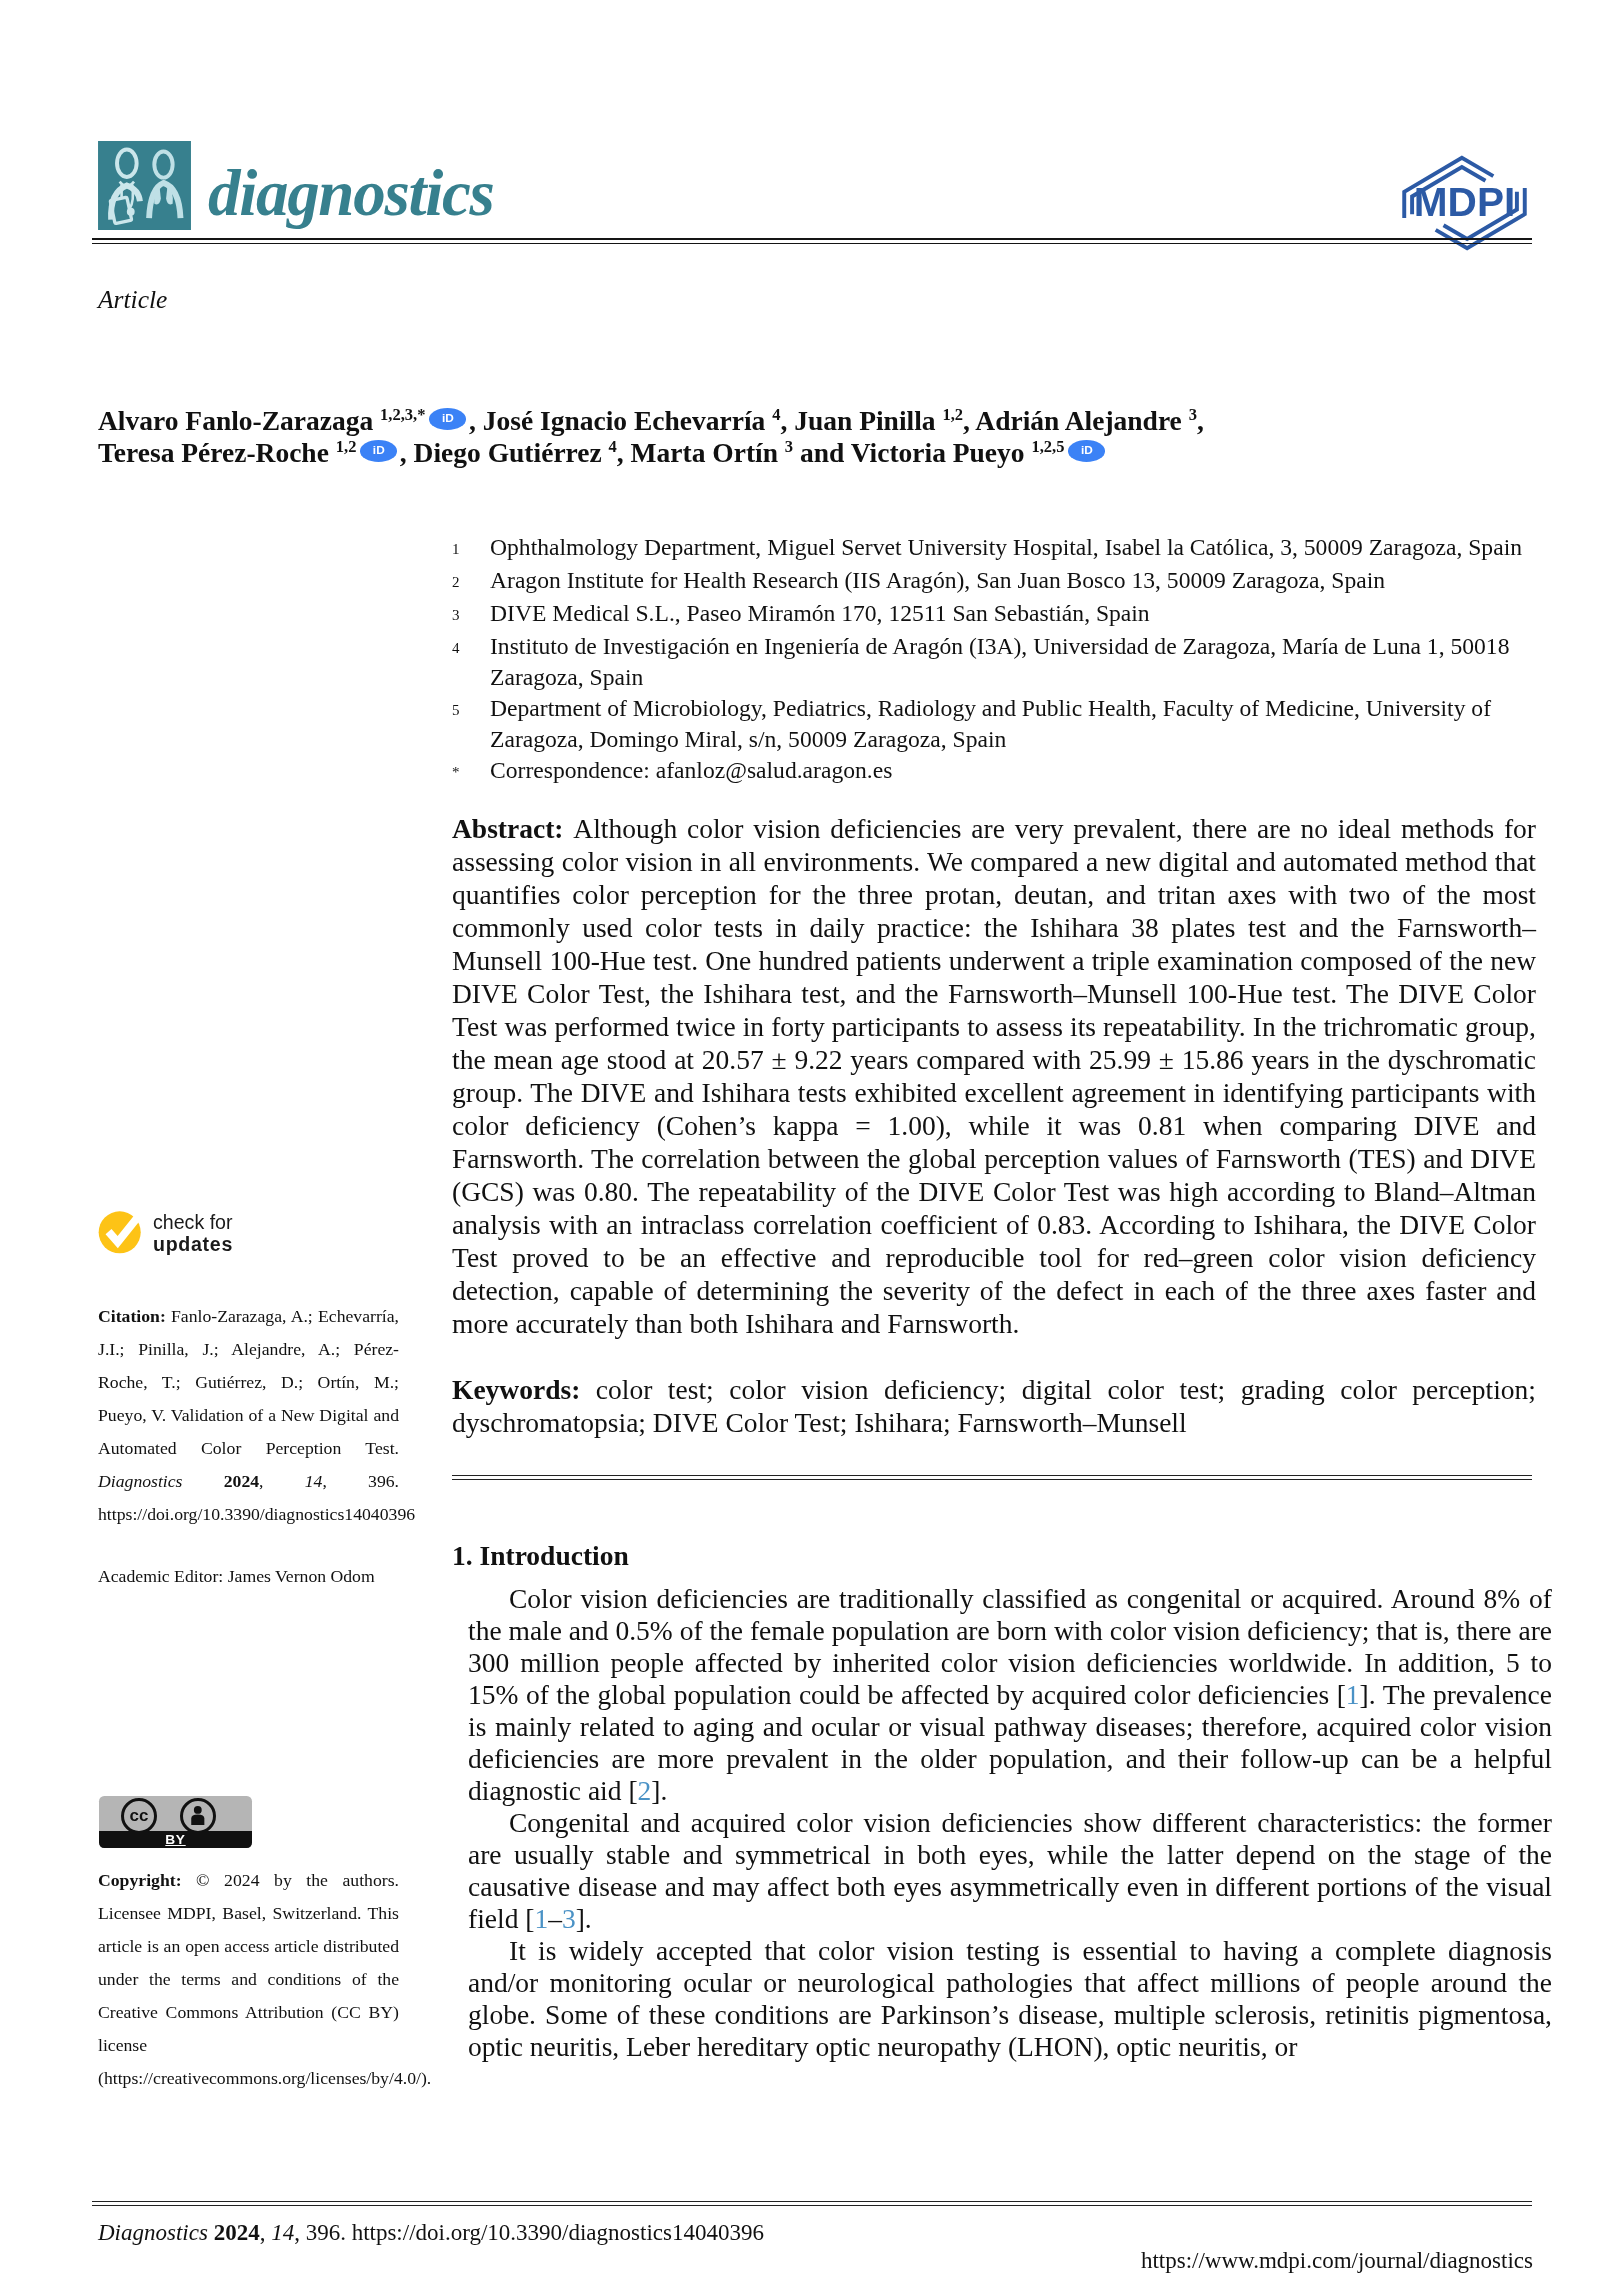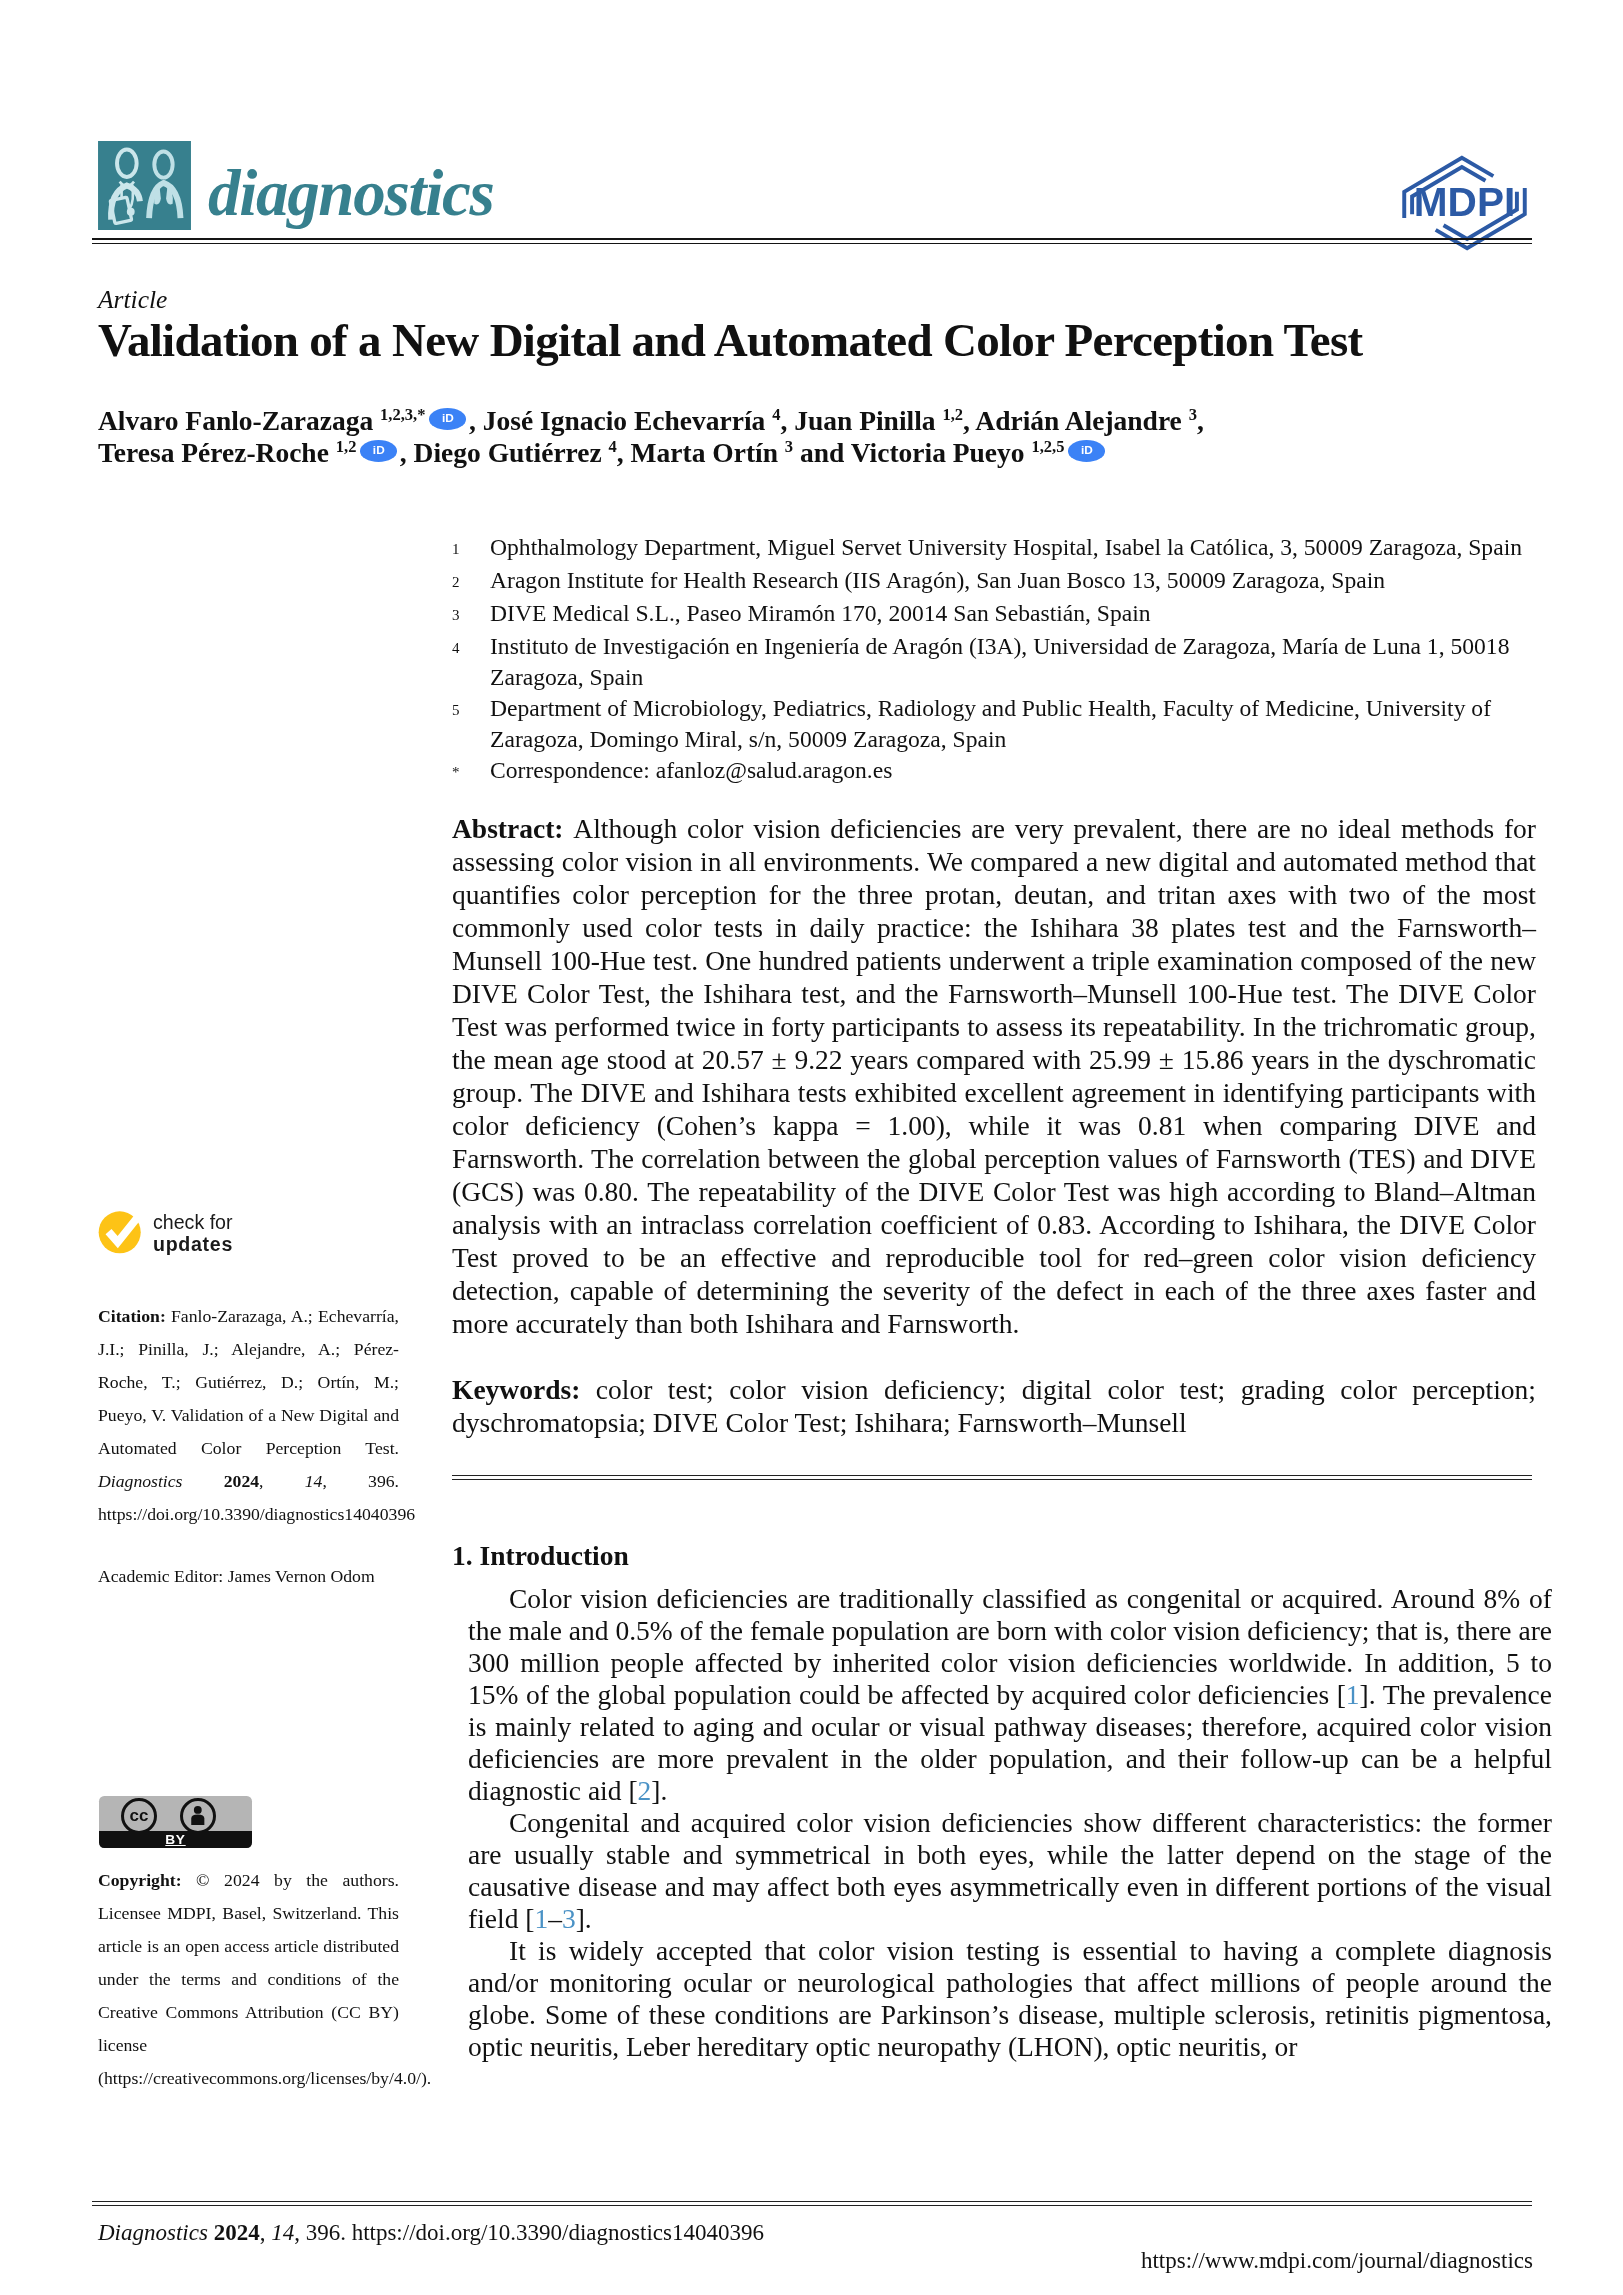--- a/index.html
+++ b/index.html
@@ -90,39 +90,38 @@
         <polyline points="192,50 192,90 104,142 56,114"></polyline>
         <polyline points="180,56 180,83 104,128 68,107"></polyline>
       </g>
       <text x="100" y="93" text-anchor="middle" font-family="Liberation Sans, sans-serif" font-weight="bold" font-size="62" fill="#2C5AA5">MDPI</text>
     </svg>
   </div>
 
   <div class="abs rule-scotch"></div>
 
   <div class="abs article-label">Article</div>
-  <h1 class="abs title" style="margin:0;">Validation of a New Digital and Automated Color Perception Test</h1>
 
   <div class="abs authors">
     <div><span>Alvaro Fanlo-Zarazaga </span><span class="sup">1,2,3,*</span><span class="orcid">iD</span><span>, José Ignacio Echevarría </span><span class="sup">4</span><span>, Juan Pinilla </span><span class="sup">1,2</span><span>, Adrián Alejandre </span><span class="sup">3</span><span>,</span></div>
     <div><span>Teresa Pérez-Roche </span><span class="sup">1,2</span><span class="orcid">iD</span><span>, Diego Gutiérrez </span><span class="sup">4</span><span>, Marta Ortín </span><span class="sup">3</span><span> and Victoria Pueyo </span><span class="sup">1,2,5</span><span class="orcid">iD</span></div>
   </div>
 
   <div class="abs affils">
       <div class="aff-row">
         <span class="aff-num">1</span>
         <span class="aff-text">Ophthalmology Department, Miguel Servet University Hospital, Isabel la Católica, 3, 50009 Zaragoza, Spain</span>
       </div>
       <div class="aff-row">
         <span class="aff-num">2</span>
         <span class="aff-text">Aragon Institute for Health Research (IIS Aragón), San Juan Bosco 13, 50009 Zaragoza, Spain</span>
       </div>
       <div class="aff-row">
         <span class="aff-num">3</span>
-        <span class="aff-text">DIVE Medical S.L., Paseo Miramón 170, 20014 San Sebastián, Spain</span>
+        <span class="aff-text">DIVE Medical S.L., Paseo Miramón 170, 12511 San Sebastián, Spain</span>
       </div>
       <div class="aff-row">
         <span class="aff-num">4</span>
         <span class="aff-text">Instituto de Investigación en Ingeniería de Aragón (I3A), Universidad de Zaragoza, María de Luna 1, 50018 Zaragoza, Spain</span>
       </div>
       <div class="aff-row">
         <span class="aff-num">5</span>
         <span class="aff-text">Department of Microbiology, Pediatrics, Radiology and Public Health, Faculty of Medicine, University of Zaragoza, Domingo Miral, s/n, 50009 Zaragoza, Spain</span>
       </div>
       <div class="aff-row">

